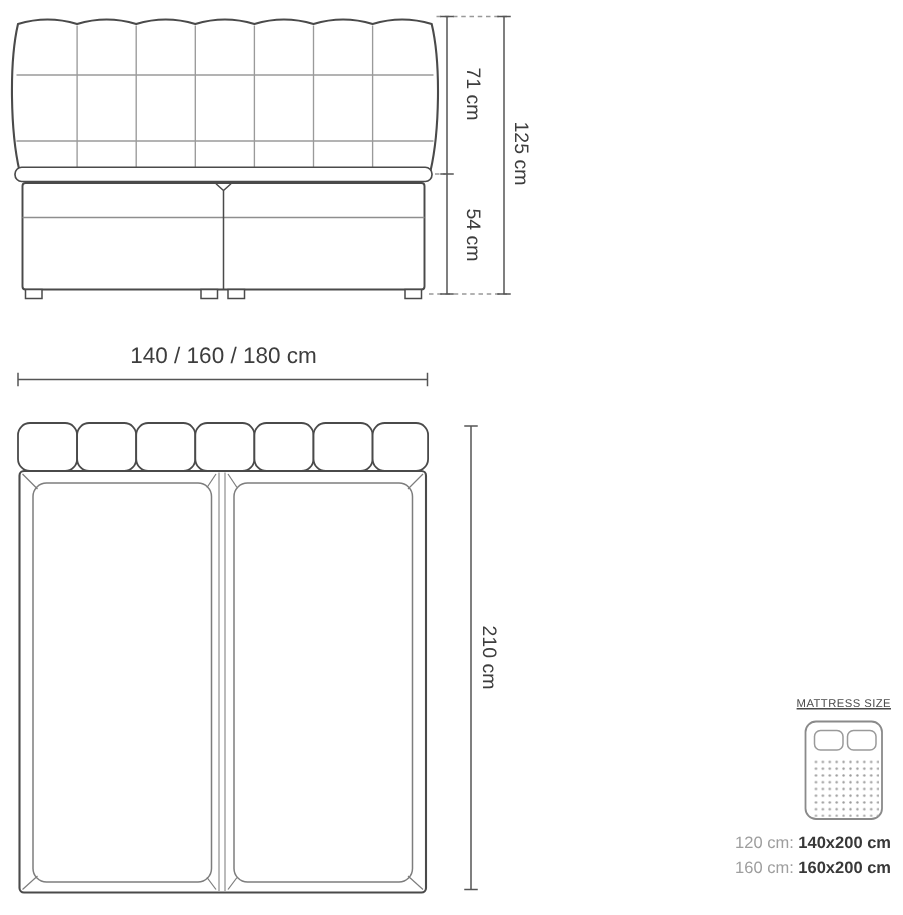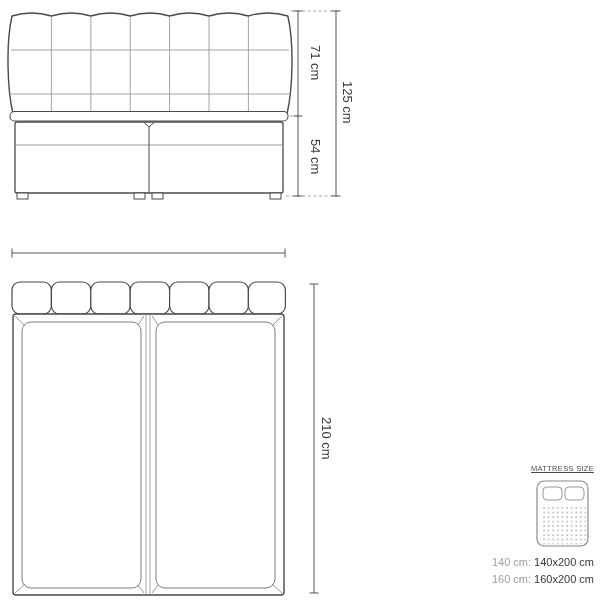--- a/index.html
+++ b/index.html
@@ -18,21 +18,21 @@
     color:#3d3d3d;font-size:15px;
   }
   .legend-title{
     position:absolute;right:8px;top:464px;font-size:7.5px;color:#4a4a4a;
     letter-spacing:.3px;
     text-decoration:underline;
   }
   .legend-rows{position:absolute;right:8px;top:554px;text-align:right;}
   .legend-row{height:17px;line-height:17px;font-size:11px;white-space:nowrap;}
   .legend-row .lbl{color:#9e9e9e;margin-right:3px;}
-  .legend-row .val{color:#383838;font-weight:normal;}
+  .legend-row .val{color:#383838;font-weight:bold;}
 </style>
 </head>
 <body>
 
 <div class="canvas">
 
   <svg width="602" height="610" viewBox="0 0 602 610">
     <defs>
       <pattern id="dots" x="543" y="507" width="4.6" height="4.5" patternUnits="userSpaceOnUse">
         <circle cx="1" cy="1" r="0.8" fill="#9a9a9a"></circle>
@@ -141,27 +141,28 @@
       <rect x="542" y="505" width="44" height="39.5" fill="url(#dots)" stroke="none"></rect>
     </g>
   </svg>
 
   <span class="dim-label vlabel" style="left:308px;top:45px;">71 cm</span>
 
   <span class="dim-label vlabel" style="left:308px;top:139px;">54 cm</span>
 
   <span class="dim-label vlabel" style="left:340px;top:81px;">125 cm</span>
 
+  <div class="width-label">140 / 160 / 180 cm</div>
 
   <span class="dim-label vlabel" style="left:319px;top:417px;">210 cm</span>
 
   <div class="legend-title">MATTRESS SIZE</div>
 
   <div class="legend-rows">
     <div class="legend-row">
-      <span class="lbl">140 cm:</span><span class="val">140x200 cm</span>
+      <span class="lbl">120 cm:</span><span class="val">140x200 cm</span>
     </div>
     <div class="legend-row">
       <span class="lbl">160 cm:</span><span class="val">160x200 cm</span>
     </div>
   </div>
 
 </div>
 
 </body></html>

